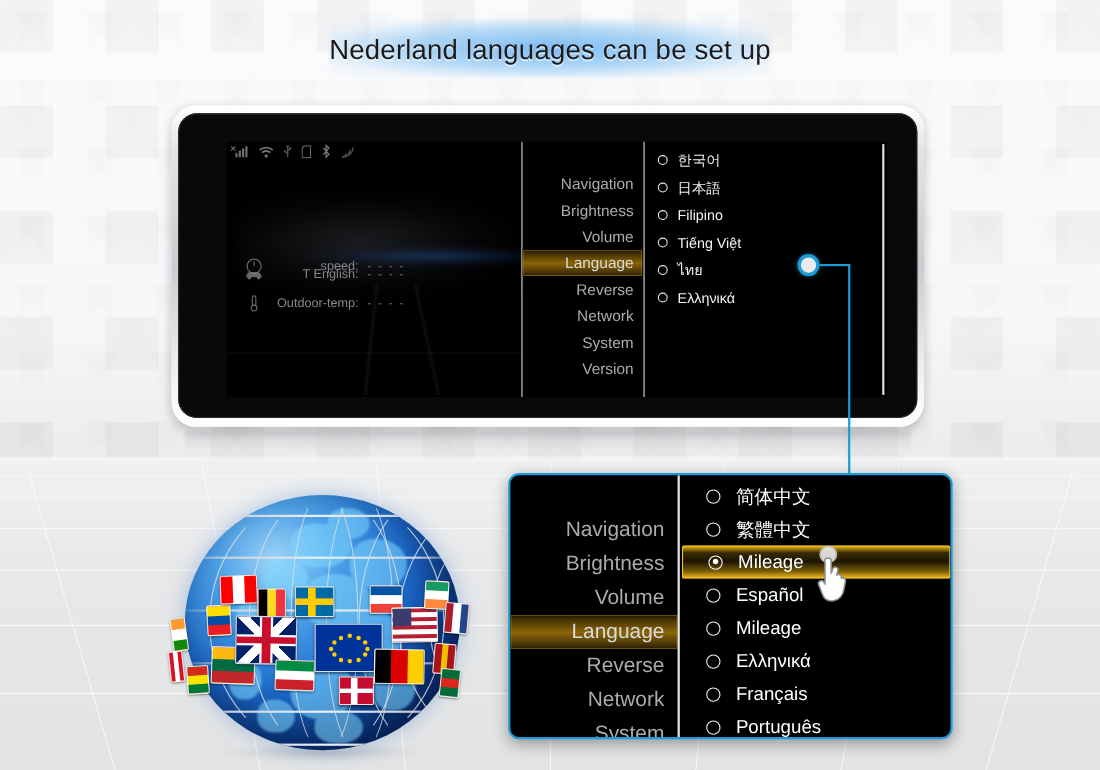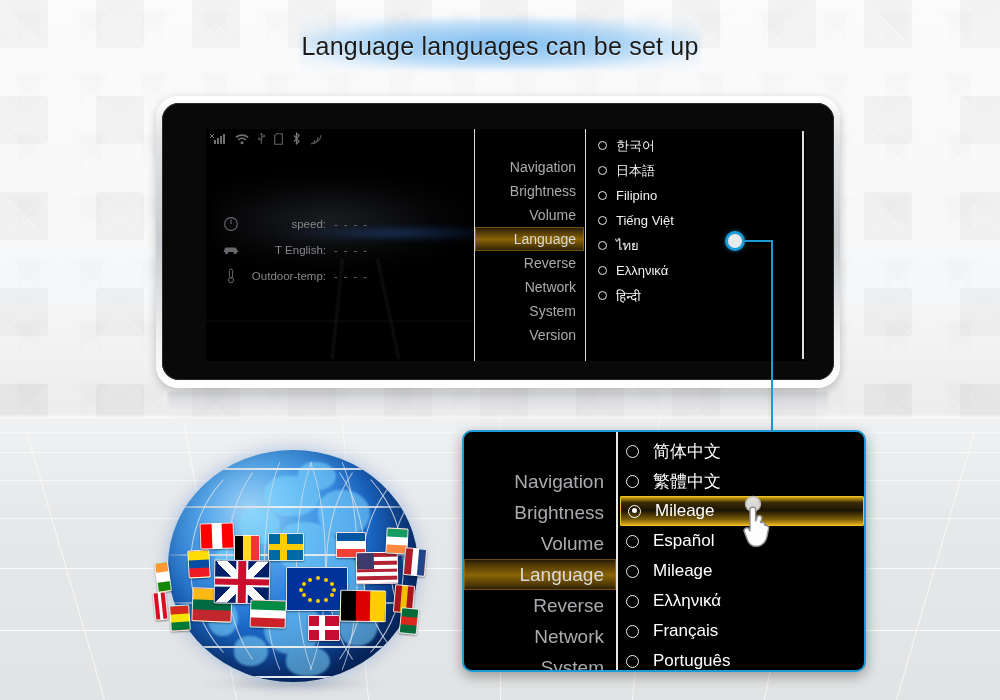--- a/index.html
+++ b/index.html
@@ -237,21 +237,21 @@
     color:#a9abaf; font-size:19px;
   }
   #popup-menu .pmi.active {
     background:linear-gradient(180deg,#1d1405 0%,#4a3505 16%,#8a6406 52%,#4a3505 86%,#241a06 100%);
     box-shadow:0 0 0 1px rgba(180,130,20,.5) inset;
     color:#d9dade;
   }
   #popup-divider { position:absolute; left:152px; top:0; width:2px; height:100%; background:#e8e8e8; }
   #popup-langs { position:absolute; left:154px; top:4px; width:250px; height:100%; }
   #popup-langs .pli {
-    height:30px; display:flex; align-items:center; gap:14px; padding-left:8px;
+    height:30px; display:flex; align-items:center; gap:14px; padding-left:24px;
     color:#fff; font-size:17px;
   }
   #popup-langs .pradio { width:13px; height:13px; border-radius:50%; border:1.7px solid #f0f0f0; flex:none; position:relative; }
   #popup-langs .pli.sel {
     background:linear-gradient(180deg,#e8b21a 0%,#caa010 5%,#3a2a06 22%,#1c1404 48%,#7a5c08 78%,#e2ae18 96%,#f6c82a 100%);
     box-shadow:0 0 0 1px #f0c22a inset;
     color:#ffffff;
     margin-left:2px; margin-right:4px; border-radius:2px;
   }
   #popup-langs .pli.sel .pradio { border-color:#fff; }
@@ -282,21 +282,21 @@
       <div class="vline" style="left: 236px; height: 282px; transform: rotate(-10.8deg); opacity: 0.75;"></div>
       <div class="vline" style="left: 368px; height: 282px; transform: rotate(-5.4deg); opacity: 0.75;"></div>
       <div class="vline" style="left: 500px; height: 282px; transform: rotate(0deg); opacity: 0.75;"></div>
       <div class="vline" style="left: 632px; height: 282px; transform: rotate(5.4deg); opacity: 0.75;"></div>
       <div class="vline" style="left: 764px; height: 282px; transform: rotate(10.8deg); opacity: 0.75;"></div>
       <div class="vline" style="left: 896px; height: 282px; transform: rotate(16.2deg); opacity: 0.75;"></div>
     </div>
 </div>
 
 <div id="title-band"></div>
-<div id="title-text">Language languages can be set up</div>
+<div id="title-text">Nederland languages can be set up</div>
 
 <div id="device-reflection"></div>
 <div id="device">
   <div id="device-screen">
 
     <div id="ui">
 
       <div id="statusbar">
         <span class="sico">
           <svg width="16" height="12" viewBox="0 0 16 12">
@@ -341,21 +341,21 @@
             <path d="M1 10.5 A3 3 0 0 0 4.5 7" stroke="#8f8f8f" stroke-width="1.2" fill="none"></path>
           </svg>
         </span>
       </div>
 
       <div id="dash">
         <div class="dash-glow"></div>
         <div class="dash-blue"></div>
         <div class="dash-road"></div>
 
-        <div class="dash-row" style="left:14px; top:66px;">
+        <div class="dash-row" style="left:14px; top:84px;">
           <span class="dico">
             <svg width="16" height="16" viewBox="0 0 16 16">
               <circle cx="8" cy="8" r="6.4" stroke="#8d8f93" stroke-width="1.1" fill="none"></circle>
               <line x1="8" y1="8" x2="8" y2="3.6" stroke="#8d8f93" stroke-width="1.1"></line>
             </svg>
           </span>
           <span class="dlabel">speed:</span>
           <span class="dval">- - - -</span>
         </div>
 
@@ -419,24 +419,20 @@
             <span class="radio"></span>
             <span>Tiếng Việt</span>
           </div>
           <div class="li">
             <span class="radio"></span>
             <span>ไทย</span>
           </div>
           <div class="li">
             <span class="radio"></span>
             <span>Ελληνικά</span>
-          </div>
-          <div class="li">
-            <span class="radio"></span>
-            <span>हिन्दी</span>
           </div>
         </div>
       <div id="lang-scrollbar"></div>
 
     </div>
   </div>
 </div>
 
 <div id="callout-dot"></div>
 <div id="callout-h"></div>

